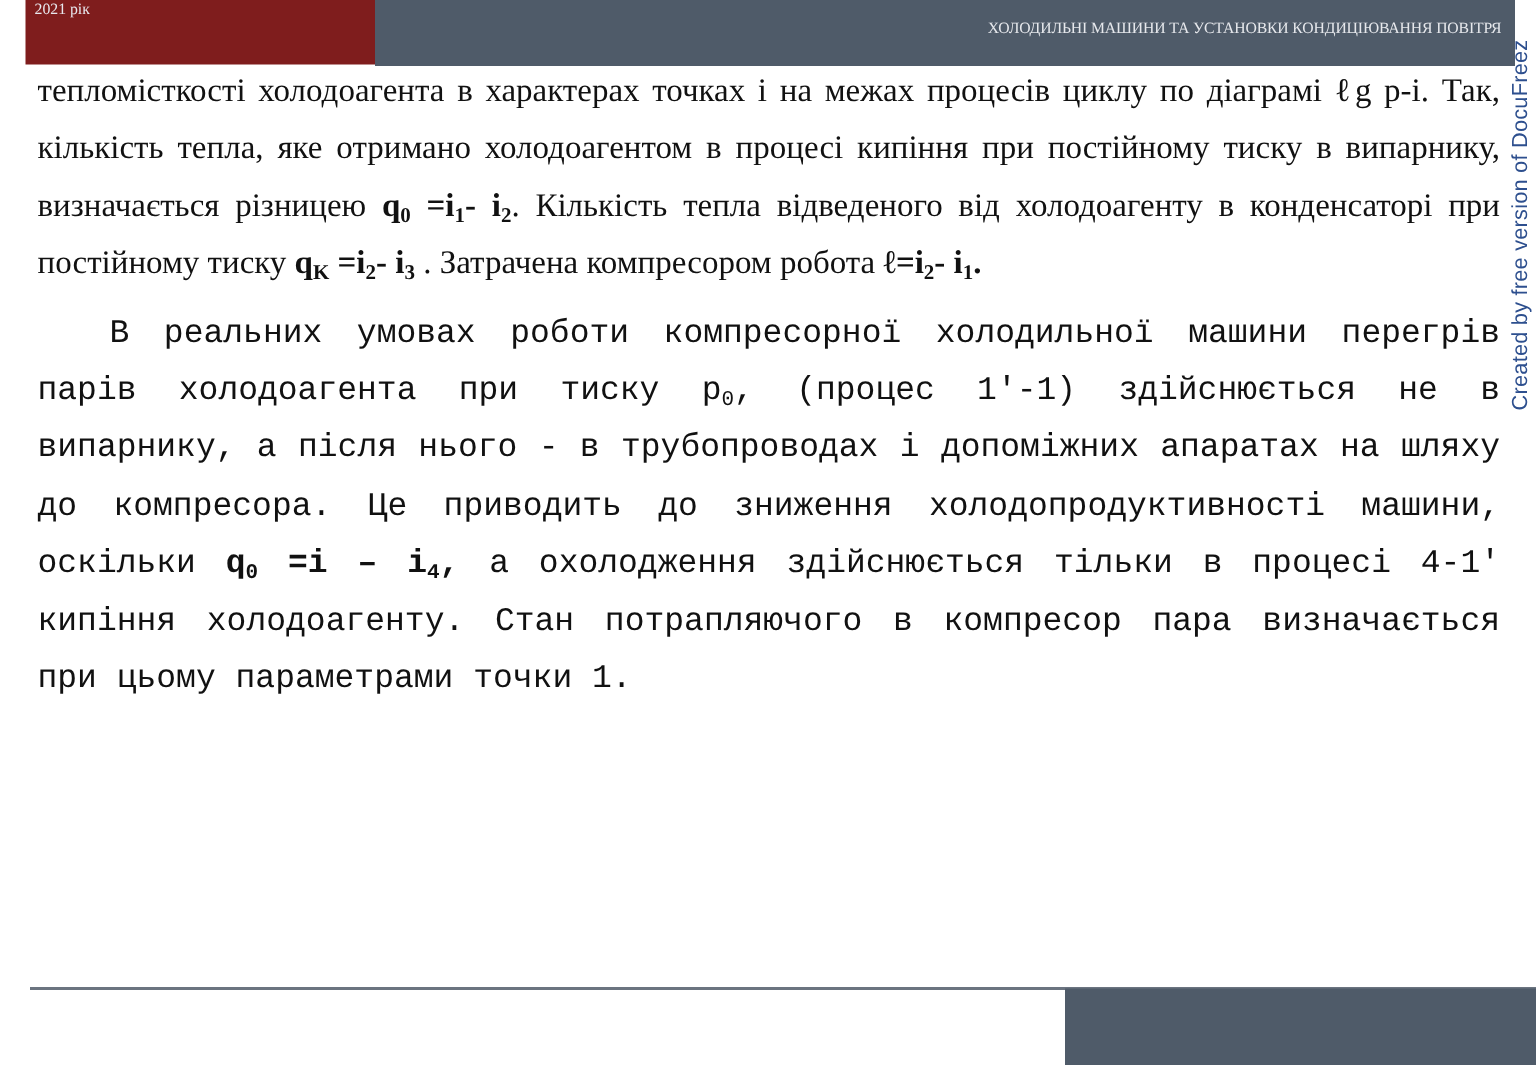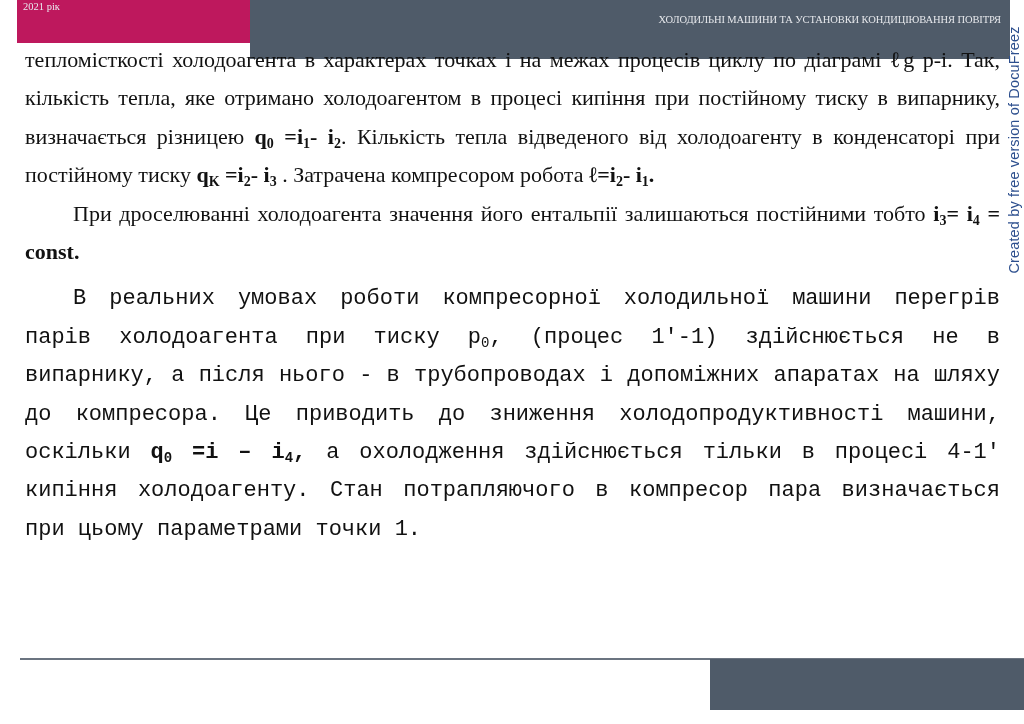--- a/index.html
+++ b/index.html
@@ -12,34 +12,34 @@
       height: 724px;
       position: relative;
       overflow: hidden;
       font-family: "Liberation Serif", "DejaVu Serif", serif;
       color: #111111;
     }
     .header-dark {
       position: absolute;
       left: 17px; top: 0;
       width: 241px; height: 43px;
-      background: #be185d;
+      background: #7f1d1d;
     }
     .header-year {
       position: absolute;
       left: 6px; top: 2px;
       font-size: 10.5px;
       color: #e8e8ee;
       line-height: 1;
       white-space: nowrap;
     }
     .header-slate {
       position: absolute;
       left: 250px; top: 0;
-      width: 760px; height: 59px;
+      width: 760px; height: 44px;
       background: #4f5b69;
     }
     .header-title {
       position: absolute;
       right: 9px; top: 15px;
       font-size: 10.5px;
       color: #e6e8ec;
       line-height: 1;
       white-space: nowrap;
       letter-spacing: -0.1px;
@@ -110,21 +110,20 @@
   </div>
 
   <div class="watermark">
     <span class="watermark-text">Created by free version of DocuFreez</span>
   </div>
 
   <div class="content">
 
     <p><span>тепломісткості холодоагента в характерах точках і на межах процесів циклу по діаграмі ℓg p-i. Так, кількість тепла, яке отримано холодоагентом в процесі кипіння при постійному тиску в випарнику, визначається різницею </span><b><span>q</span><sub>0</sub><span> =i</span><sub>1</sub><span>- i</span><sub>2</sub></b><span>. Кількість тепла відведеного від холодоагенту в конденсаторі при постійному тиску </span><b><span>q</span><sub>K</sub><span> =i</span><sub>2</sub><span>- i</span><sub>3</sub></b><span> . Затрачена компресором робота </span><b><span>ℓ=i</span><sub>2</sub><span>- i</span><sub>1</sub><span>.</span></b></p>
 
-    <p class="indent"><span>При дроселюванні холодоагента значення його ентальпії залишаються постійними тобто </span><b><span>i</span><sub>3</sub><span>= i</span><sub>4</sub><span> = const.</span></b></p>
 
     <p class="indent spaced"><span>В реальних умовах роботи компресорної холодильної машини перегрів парів холодоагента при тиску p</span><sub>0</sub><span>, (процес 1'-1) здійснюється не в випарнику, а після нього - в трубопроводах і допоміжних апаратах на шляху до компресора. Це приводить до зниження холодопродуктивності машини, оскільки </span><b><span>q</span><sub>0</sub><span> =i – i</span><sub>4</sub><span>,</span></b><span> а охолодження здійснюється тільки в процесі 4-1' кипіння холодоагенту. Стан потрапляючого в компресор пара визначається при цьому параметрами точки 1.</span></p>
 
   </div>
 
   <div class="footer-rule"></div>
   <div class="footer-block"></div>
 
 </div>
 

